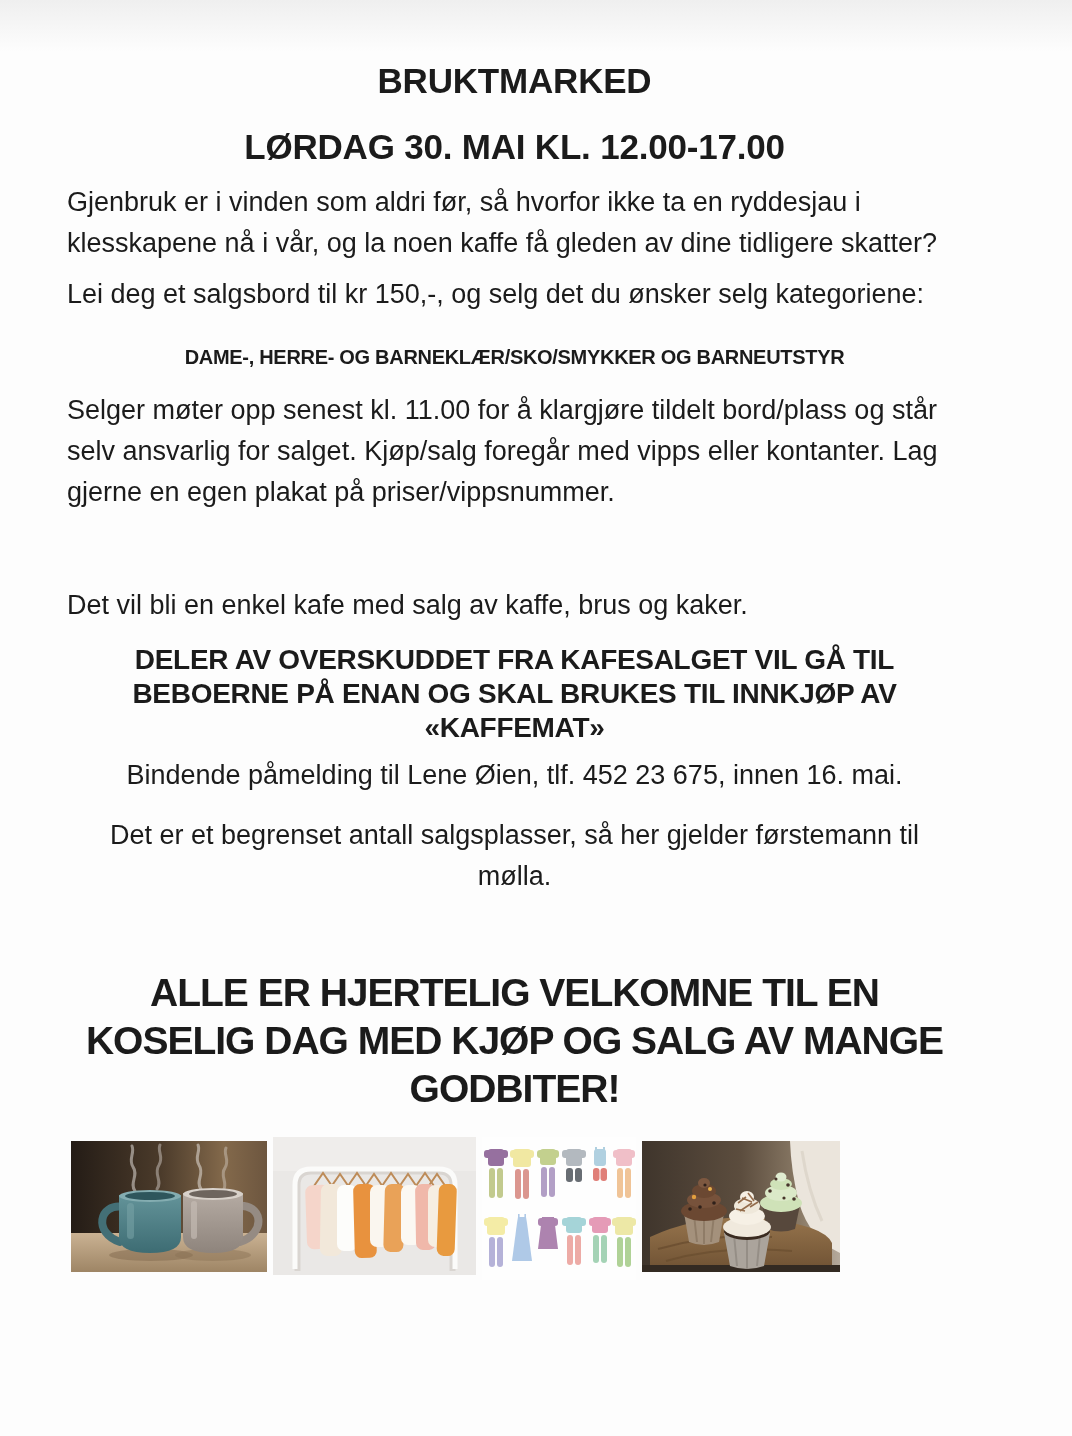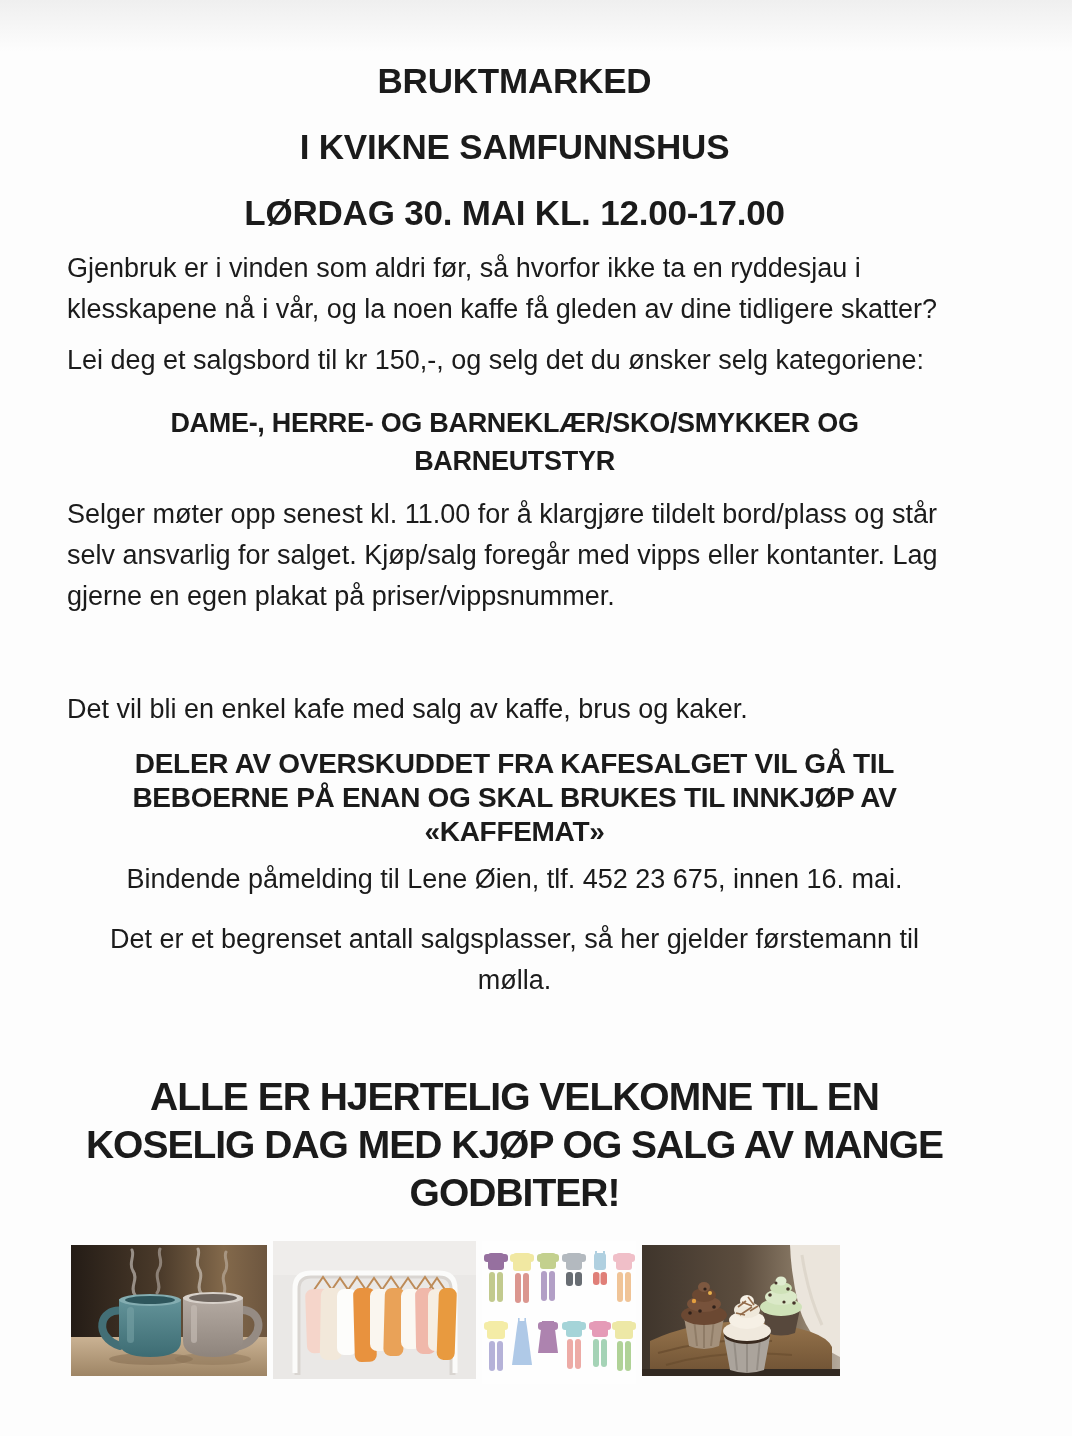--- a/index.html
+++ b/index.html
@@ -24,21 +24,21 @@
   .title-line{
     font-size:35px;font-weight:700;text-align:center;
     line-height:42px;letter-spacing:-0.2px;margin:0;
   }
   .title-line + .title-line{margin-top:24px;}
   .body-p{font-size:27px;line-height:41px;margin:0;}
   .intro{margin-top:14px;}
   .rental{margin-top:10px;}
   .cat-heading{
     margin:23px auto 0;max-width:880px;
-    font-size:27px;font-weight:700;line-height:38px;
+    font-size:20px;font-weight:700;line-height:38px;
     text-align:center;letter-spacing:-0.3px;
   }
   .seller{margin-top:14px;}
   .cafe{margin-top:72px;}
   .charity-heading{
     margin:17px auto 0;max-width:860px;
     font-size:28px;font-weight:700;line-height:34px;
     text-align:center;letter-spacing:-0.3px;
   }
   .registration{margin-top:10px;text-align:center;}
@@ -55,21 +55,20 @@
   .photo{display:block;flex:none;}
   .photo svg{display:block;}
 </style>
 </head>
 <body>
 
 <div class="page">
   <div class="content">
 
     <div class="title-line">BRUKTMARKED</div>
-    <div class="title-line">I KVIKNE SAMFUNNSHUS</div>
     <div class="title-line">LØRDAG 30. MAI KL. 12.00-17.00</div>
 
     <p class="body-p intro">Gjenbruk er i vinden som aldri før, så hvorfor ikke ta en ryddesjau i klesskapene nå i vår, og la noen kaffe få gleden av dine tidligere skatter?</p>
 
     <p class="body-p rental">Lei deg et salgsbord til kr 150,-, og selg det du ønsker selg kategoriene:</p>
 
     <div class="cat-heading">DAME-, HERRE- OG BARNEKLÆR/SKO/SMYKKER OG BARNEUTSTYR</div>
 
     <p class="body-p seller">Selger møter opp senest kl. 11.00 for å klargjøre tildelt bord/plass og står selv ansvarlig for salget. Kjøp/salg foregår med vipps eller kontanter. Lag gjerne en egen plakat på priser/vippsnummer.</p>
 

